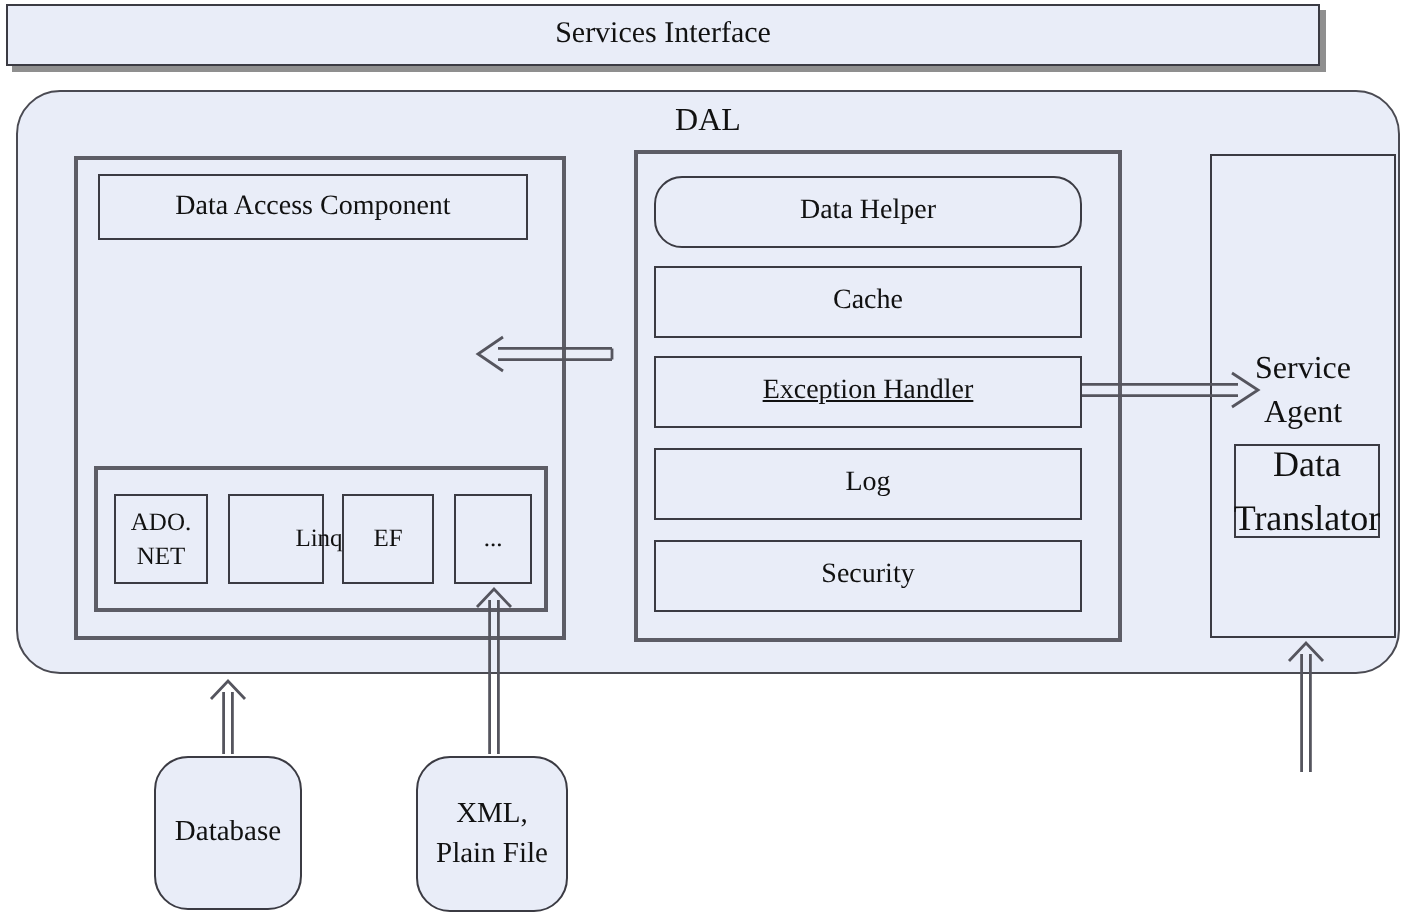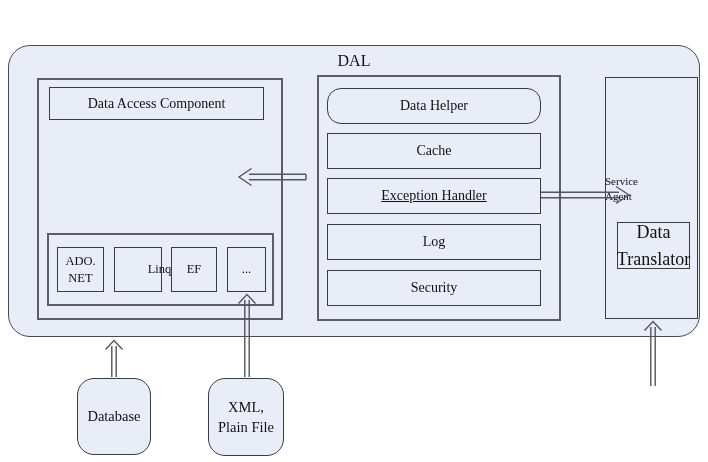--- a/index.html
+++ b/index.html
@@ -41,36 +41,37 @@
   .prov-3 { left:227px; width:39px; }
 
   .mid-item { left:327px; width:214px; height:36px; font-size:14px; }
   .mid-0 { top:88px;border-radius:14px; }
   .mid-1 { top:133px; }
   .mid-2 { top:178px;text-decoration:underline; }
   .mid-3 { top:224px; }
   .mid-4 { top:270px; }
 
   .agent-box { left:605px; top:77px; width:93px; height:242px; border:1.6px solid #3b3b43; background:#e9edf8; }
-  .agent-label { left:605px; top:174px; width:93px; font-size:11px; line-height:1.35; }
+  .agent-label { left:605px; top:174px; width:93px; text-align:center; font-size:16px; line-height:1.35; }
   .translator { left:617px; top:222px; width:73px; height:47px; font-size:18px; line-height:1.45; }
 
   .rounded { border:1.4px solid #3b3b43; border-radius:17px; background:#e9edf8; font-size:14.5px; line-height:1.4; }
   .db-box  { left:77px;  top:378px; width:74px; height:77px; }
   .xml-box { left:208px; top:378px; width:76px; height:78px; }
   .svc-box { left:616px; top:387px; width:77px; height:70px; }
 
   .arrow-layer { position:absolute; left:0; top:0; width:708px; height:462px; pointer-events:none; }
   .arrow-layer path { fill:none; stroke:#55555e; stroke-width:1.4; }
 </style>
 </head>
 <body>
 
 <div id="canvas">
 
+  <div class="abs fillbox center title-bar">Services Interface</div>
 
   <div class="abs fillbox dal"></div>
   <div class="abs dal-label">DAL</div>
 
   <div class="abs group left-group"></div>
   <div class="abs thinbox center dac-header">Data Access Component</div>
 
   <div class="abs group sub-group"></div>
   <div class="abs thinbox center pre provider prov-0">ADO.
 NET</div>

